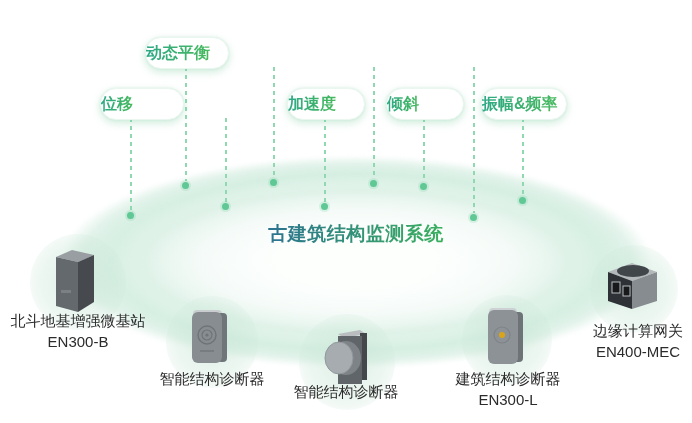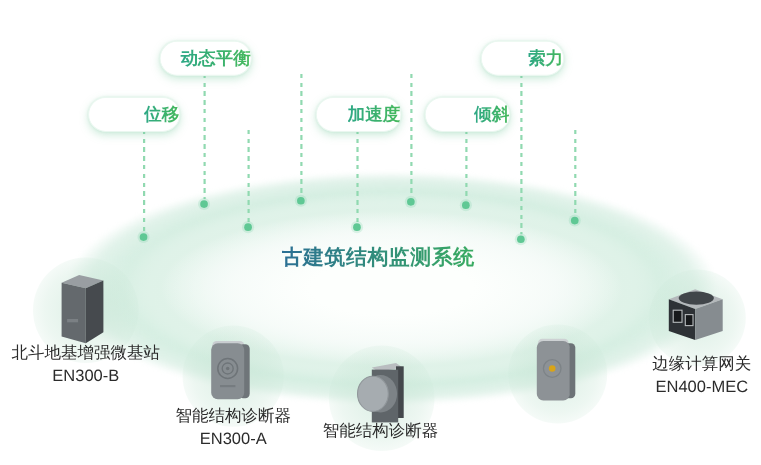--- a/index.html
+++ b/index.html
@@ -31,31 +31,31 @@
   .ellipse-inner{
     left:146px;top:192px;width:420px;height:140px;
     background:radial-gradient(50% 50% at 50% 50%,
       #fdfffd 35%,
       rgba(248,252,250,.8) 70%,
       rgba(248,252,250,0) 100%);
   }
   
   .sys-title{
     position:absolute;left:256px;top:221px;width:200px;
-    font-size:19px;font-weight:bold;letter-spacing:.5px;
+    text-align:center;font-size:19px;font-weight:bold;letter-spacing:.5px;
     background:linear-gradient(90deg,var(--c-title-g1,#2b6f94),var(--c-title-g2,#3bb45a));
     -webkit-background-clip:text;background-clip:text;
     -webkit-text-fill-color:transparent;color:transparent;
   }
   
   .pill{
     position:absolute;height:30px;border-radius:16px;background:#ffffff;
     border:1px solid #eaf7f0;
     box-shadow:0 3px 8px rgba(126,205,164,.38),0 0 2px rgba(126,205,164,.25);
-    display:flex;align-items:center;justify-content:flex-end;
+    display:flex;align-items:center;justify-content:flex-start;
   }
   .pill-text{
     font-size:16px;font-weight:600;white-space:nowrap;
     background:linear-gradient(90deg,var(--c-pill-g1,#2ea886),var(--c-pill-g2,#46b95c));
     -webkit-background-clip:text;background-clip:text;
     -webkit-text-fill-color:transparent;color:transparent;
   }
   
   .vline{
     position:absolute;width:2px;
@@ -101,32 +101,32 @@
   <div class="vline" style="left:423px;top:118px;height:64px"></div>
   <div class="dot" style="left:420px;top:183px"></div>
   <div class="vline" style="left:473px;top:67px;height:146px"></div>
   <div class="dot" style="left:470px;top:214px"></div>
   <div class="vline" style="left:522px;top:118px;height:78px"></div>
   <div class="dot" style="left:519px;top:197px"></div>
 
   <div class="pill" style="left:145px;top:37px;width:82px">
     <span class="pill-text">动态平衡</span>
   </div>
-  <div class="pill" style="left:437px;top:37px;width:74px">
-    <span class="pill-text">索力</span>
-  </div>
 
-  <div class="pill" style="left:80px;top:88px;width:82px">
+  <div class="pill" style="left:100px;top:88px;width:82px">
     <span class="pill-text">位移</span>
   </div>
   <div class="pill" style="left:386px;top:88px;width:76px">
     <span class="pill-text">倾斜</span>
   </div>
   <div class="pill" style="left:287px;top:88px;width:76px">
     <span class="pill-text">加速度</span>
+  </div>
+  <div class="pill" style="left:481px;top:88px;width:84px">
+    <span class="pill-text">振幅&amp;频率</span>
   </div>
 
   <div class="sys-title">古建筑结构监测系统</div>
 
   <div class="glow" style="left:30px;top:234px;width:96px;height:96px"></div>
   <div class="glow" style="left:166px;top:296px;width:92px;height:92px"></div>
   <div class="glow" style="left:299px;top:314px;width:96px;height:96px"></div>
   <div class="glow" style="left:462px;top:295px;width:90px;height:90px"></div>
   <div class="glow" style="left:590px;top:245px;width:88px;height:88px"></div>
 
@@ -173,25 +173,26 @@
     <rect x="8" y="24" width="8" height="11" fill="#17191b" stroke="#b8bcbe" stroke-width="1"></rect>
     <rect x="19" y="28" width="7" height="10" fill="#17191b" stroke="#b8bcbe" stroke-width="1"></rect>
   </svg>
 
   <div class="dev-label" style="left:-32px;top:310px">
     <div>北斗地基增强微基站</div>
     <div>EN300-B</div>
   </div>
   <div class="dev-label" style="left:102px;top:368px">
     <div>智能结构诊断器</div>
-    <div>EN300-A</div>
   </div>
   <div class="dev-label" style="left:236px;top:381px">
     <div>智能结构诊断器</div>
   </div>
   <div class="dev-label" style="left:398px;top:368px">
+    <div>建筑结构诊断器</div>
+    <div>EN300-L</div>
   </div>
   <div class="dev-label" style="left:528px;top:320px">
     <div>边缘计算网关</div>
     <div>EN400-MEC</div>
   </div>
 
 </div>
 
 </body></html>

